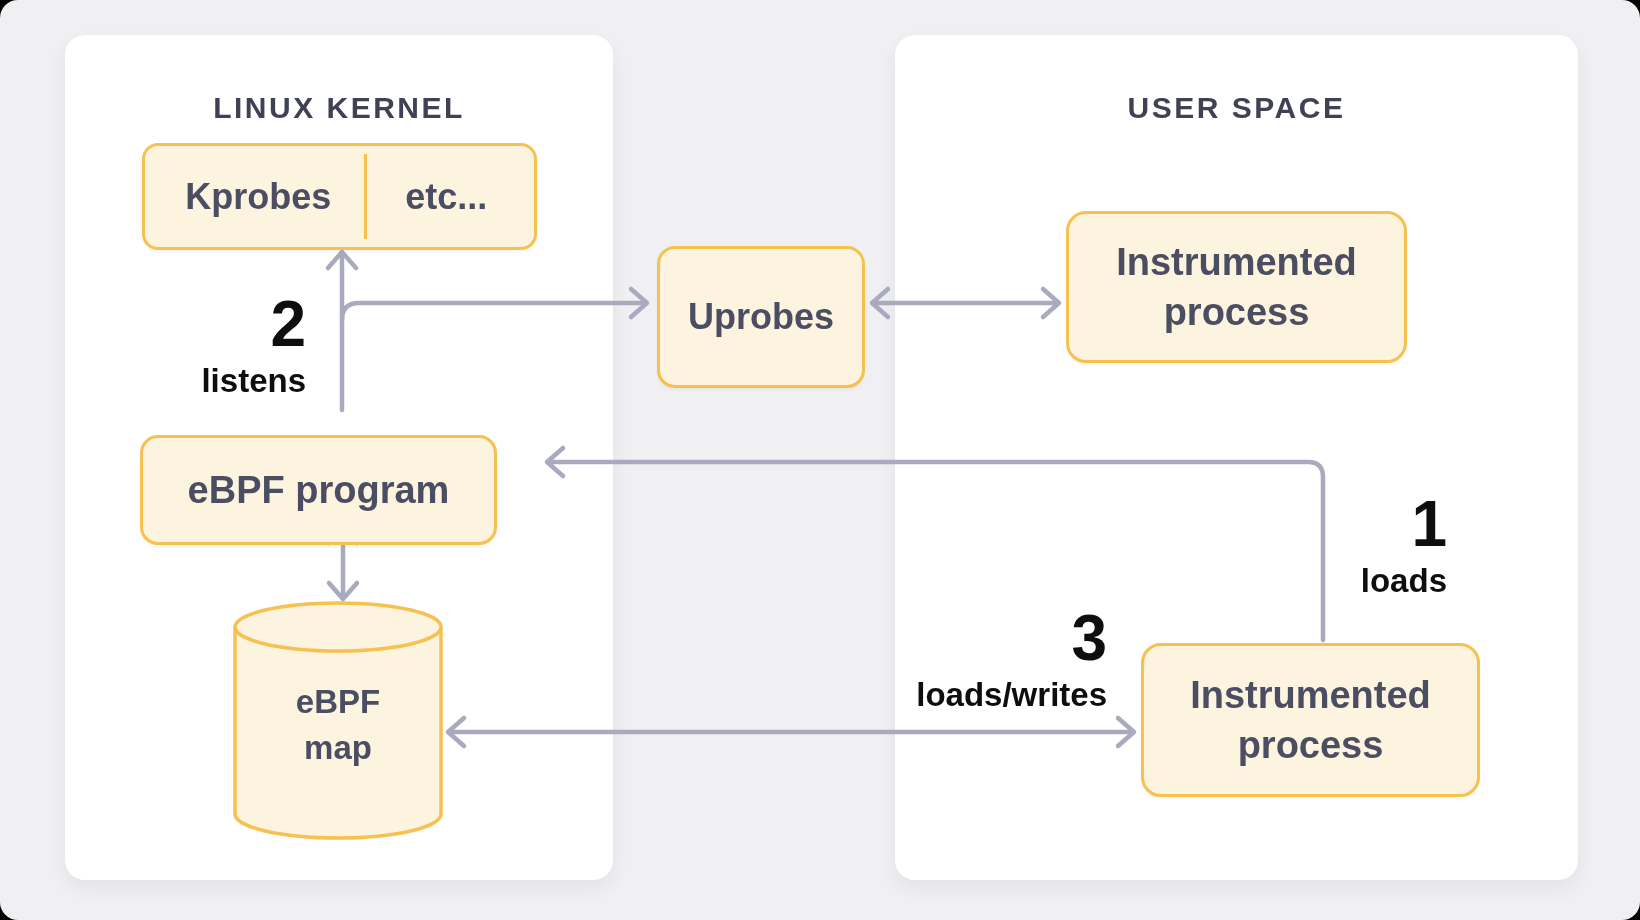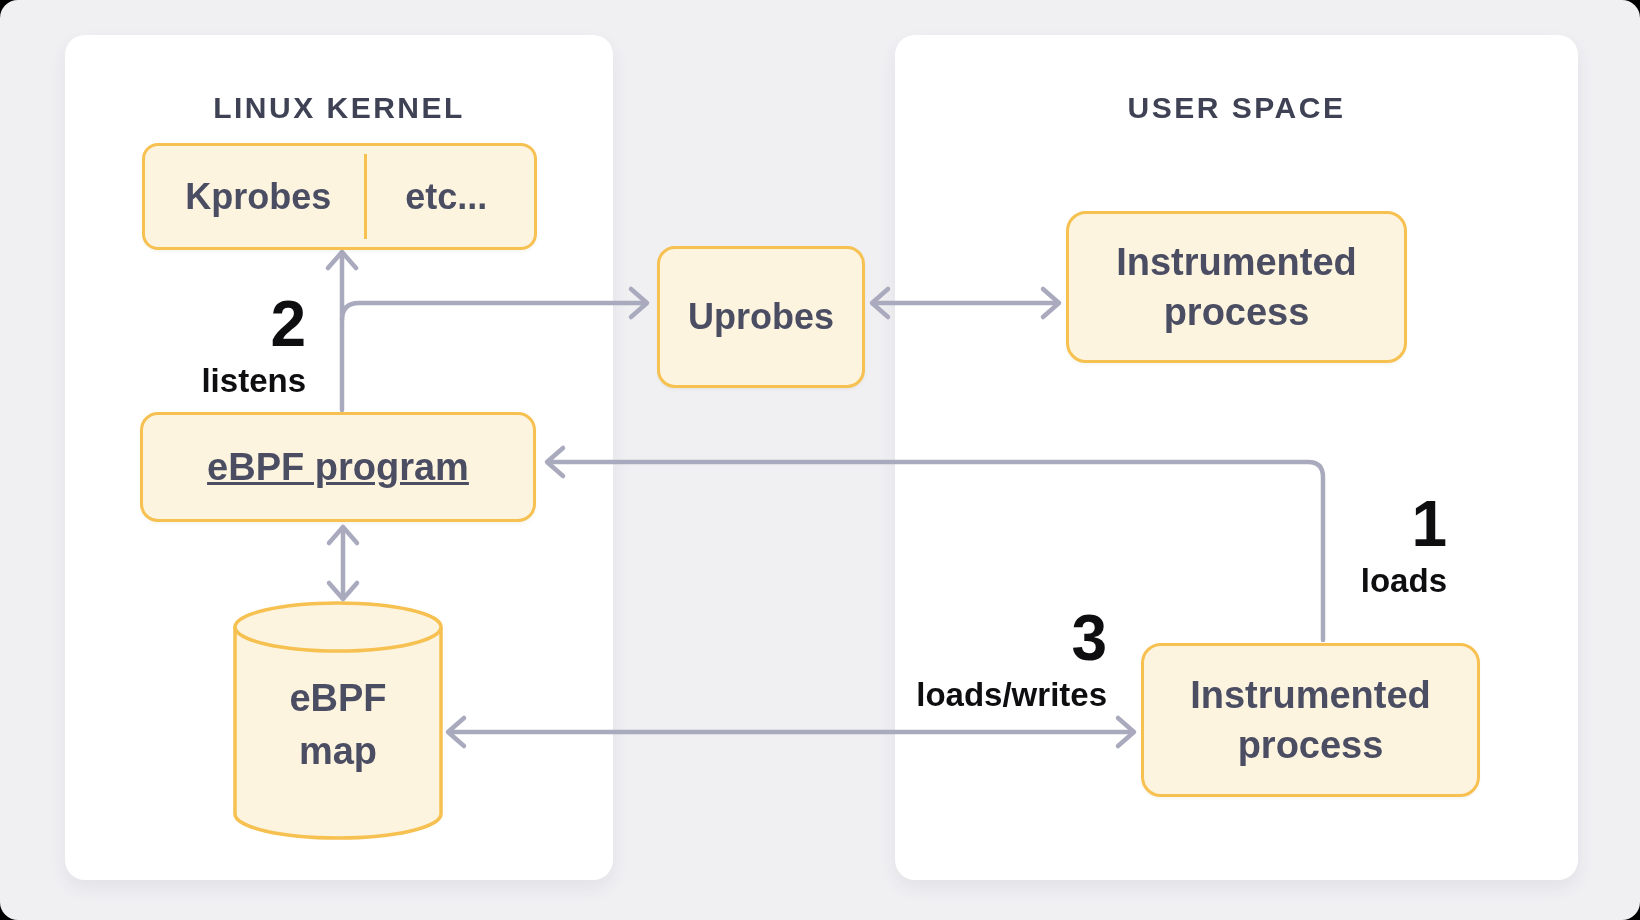--- a/index.html
+++ b/index.html
@@ -42,31 +42,31 @@
   }
   #probes-row{left:142px;top:143px;width:395px;height:107px;border-radius:16px;padding:8px;align-items:stretch;}
   .probe-cell{
     display:flex;align-items:center;justify-content:center;
     font-size:36px;font-weight:700;color:#4B4E63;
   }
   .probe-cell.c1{flex:165 0 0;border-right:3.5px solid #F6C150;}
   .probe-cell.c2{flex:105 0 0;border-right:3.5px solid #F6C150;}
   .probe-cell.c3{flex:125 0 0;}
 
-  #box-ebpf-program{left:140px;top:412px;width:396px;height:110px;font-size:38px;text-decoration:underline;}
+  #box-ebpf-program{left:140px;top:435px;width:357px;height:110px;font-size:38px;}
   #box-uprobes{left:657px;top:246px;width:208px;height:142px;font-size:36px;}
   #box-instr-top{left:1066px;top:211px;width:341px;height:152px;font-size:38px;flex-direction:column;line-height:1.32;border-radius:20px;}
   #box-instr-bottom{left:1141px;top:643px;width:339px;height:154px;font-size:38px;flex-direction:column;line-height:1.32;border-radius:20px;}
 
   #map-label{
     position:absolute;z-index:2;
     left:235px;top:603px;width:206px;height:235px;
     display:flex;flex-direction:column;align-items:center;justify-content:center;
     padding-top:8px;box-sizing:border-box;
-    color:#4B4E63;font-weight:700;font-size:38px;line-height:1.38;
+    color:#4B4E63;font-weight:700;font-size:33px;line-height:1.38;
   }
   .step{position:absolute;z-index:2;text-align:right;color:#0E0E10;}
   .step-number{font-size:64px;font-weight:700;line-height:1;}
   .step-label{font-size:33px;font-weight:700;margin-top:8px;line-height:1;}
   #step-2{left:140px;top:292px;width:166px;}
   #step-1{left:1285px;top:492px;width:162px;}
   #step-3{left:915px;top:606px;width:192px;}
 </style>
 </head>
 <body>

